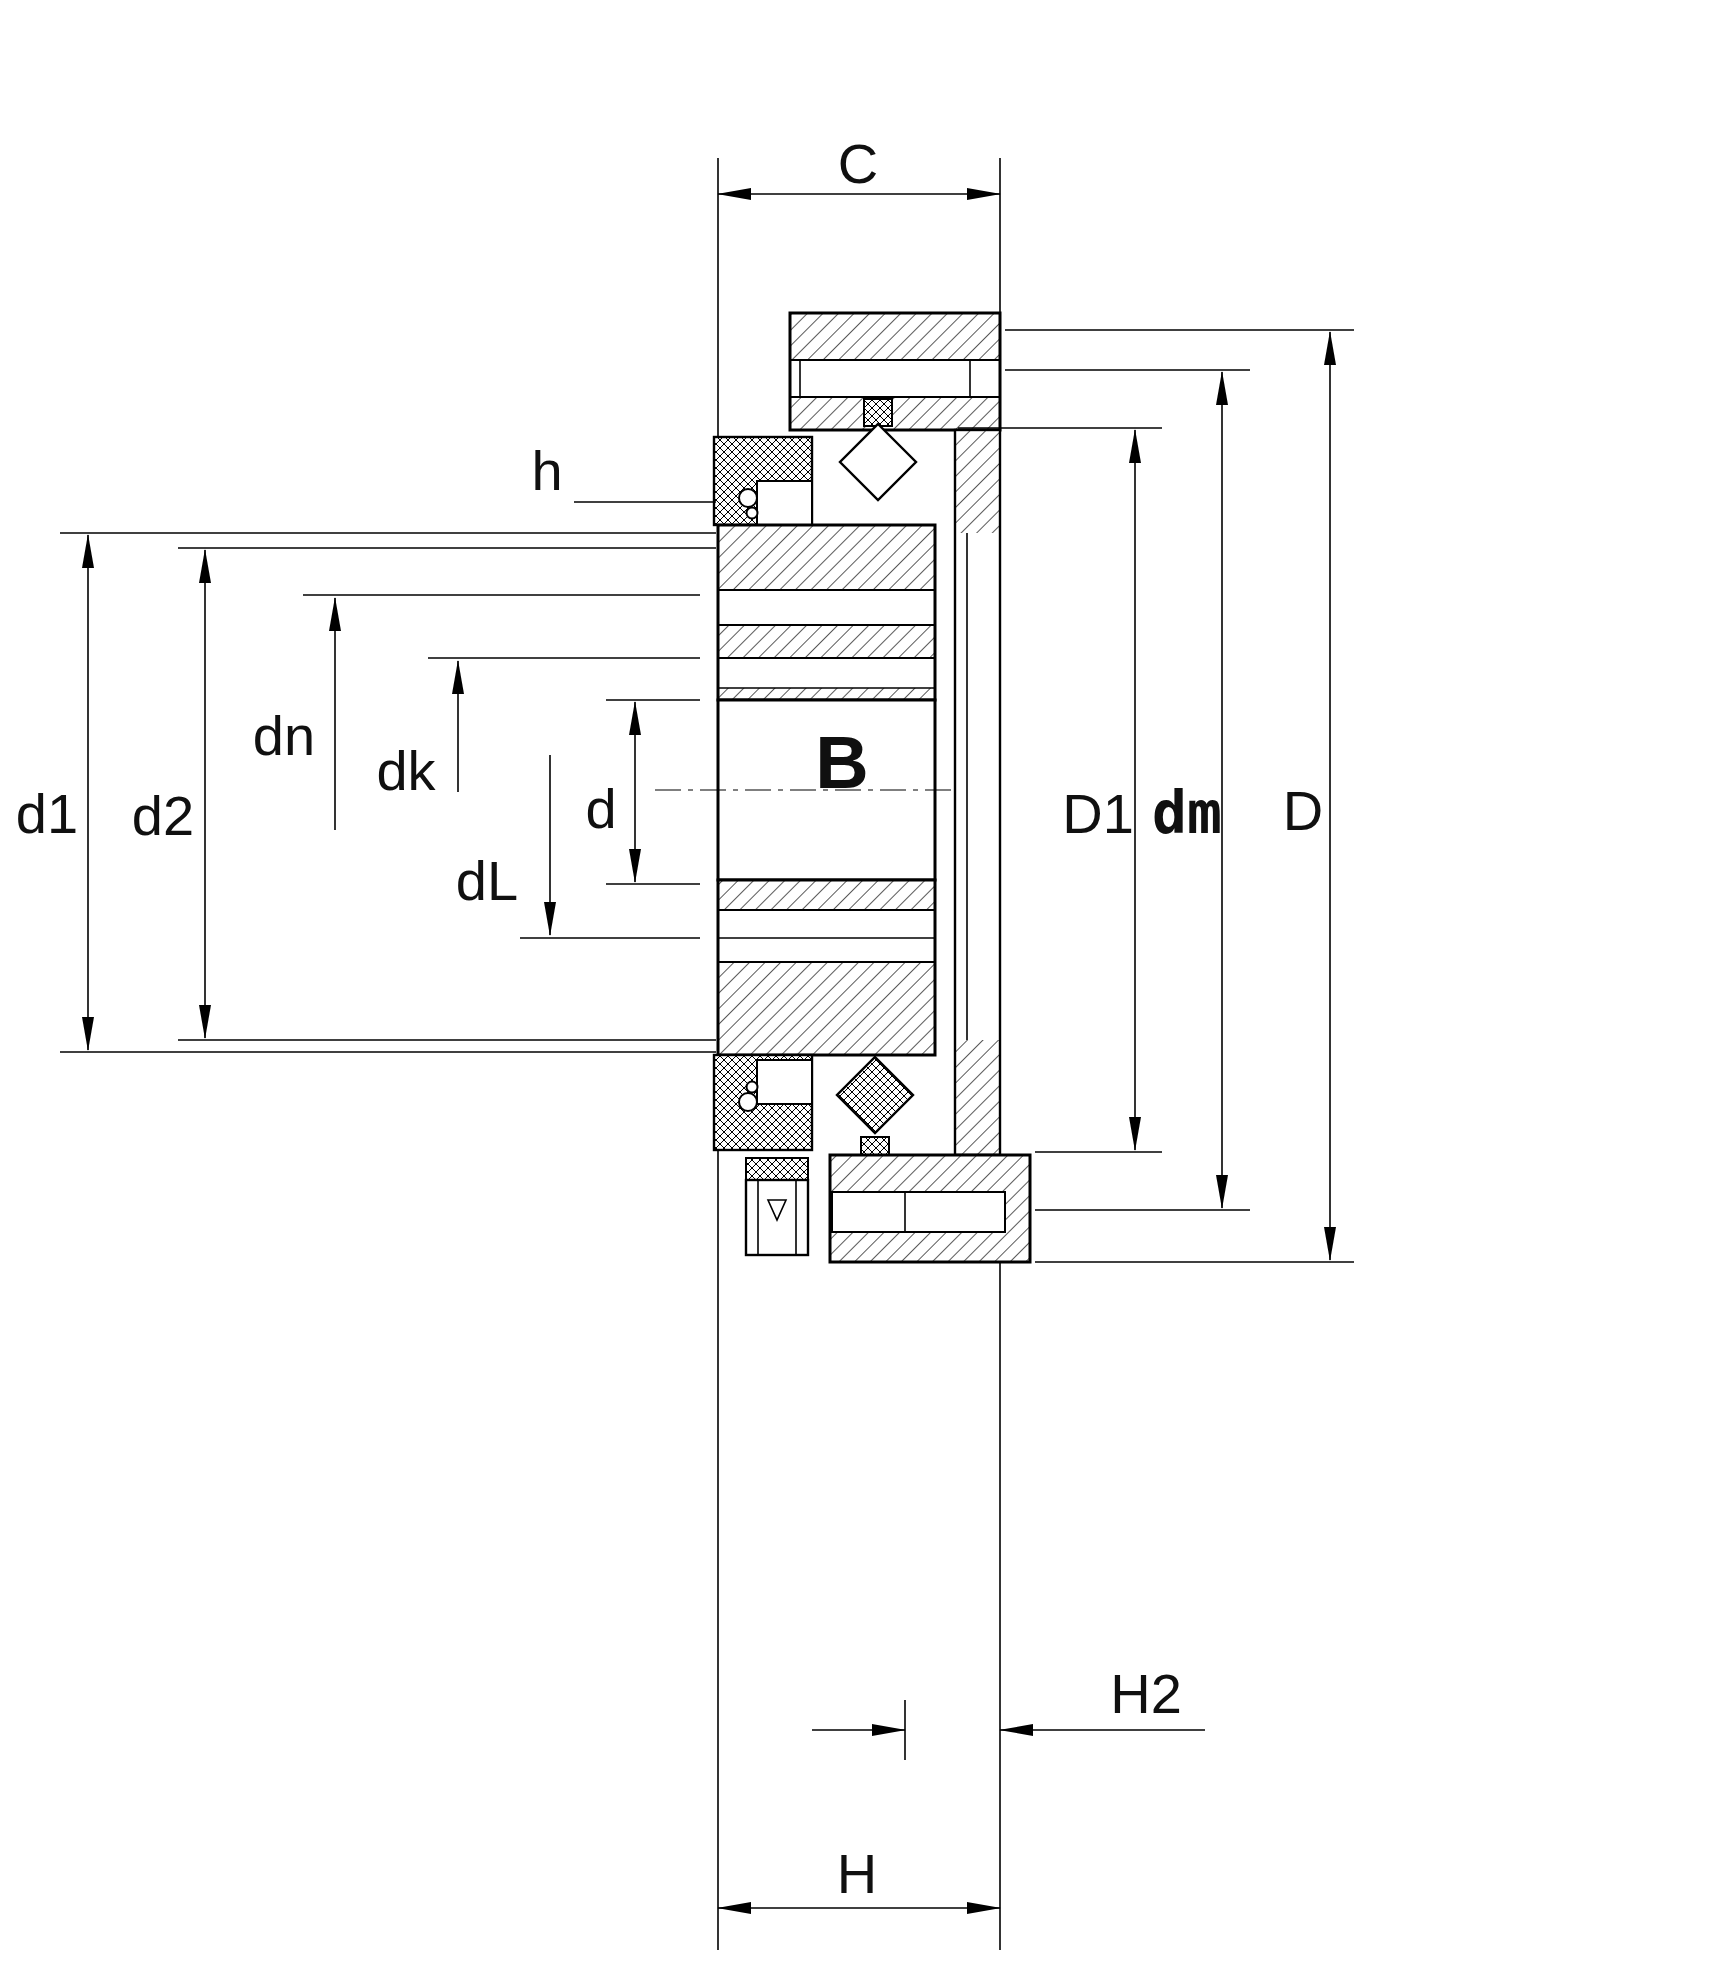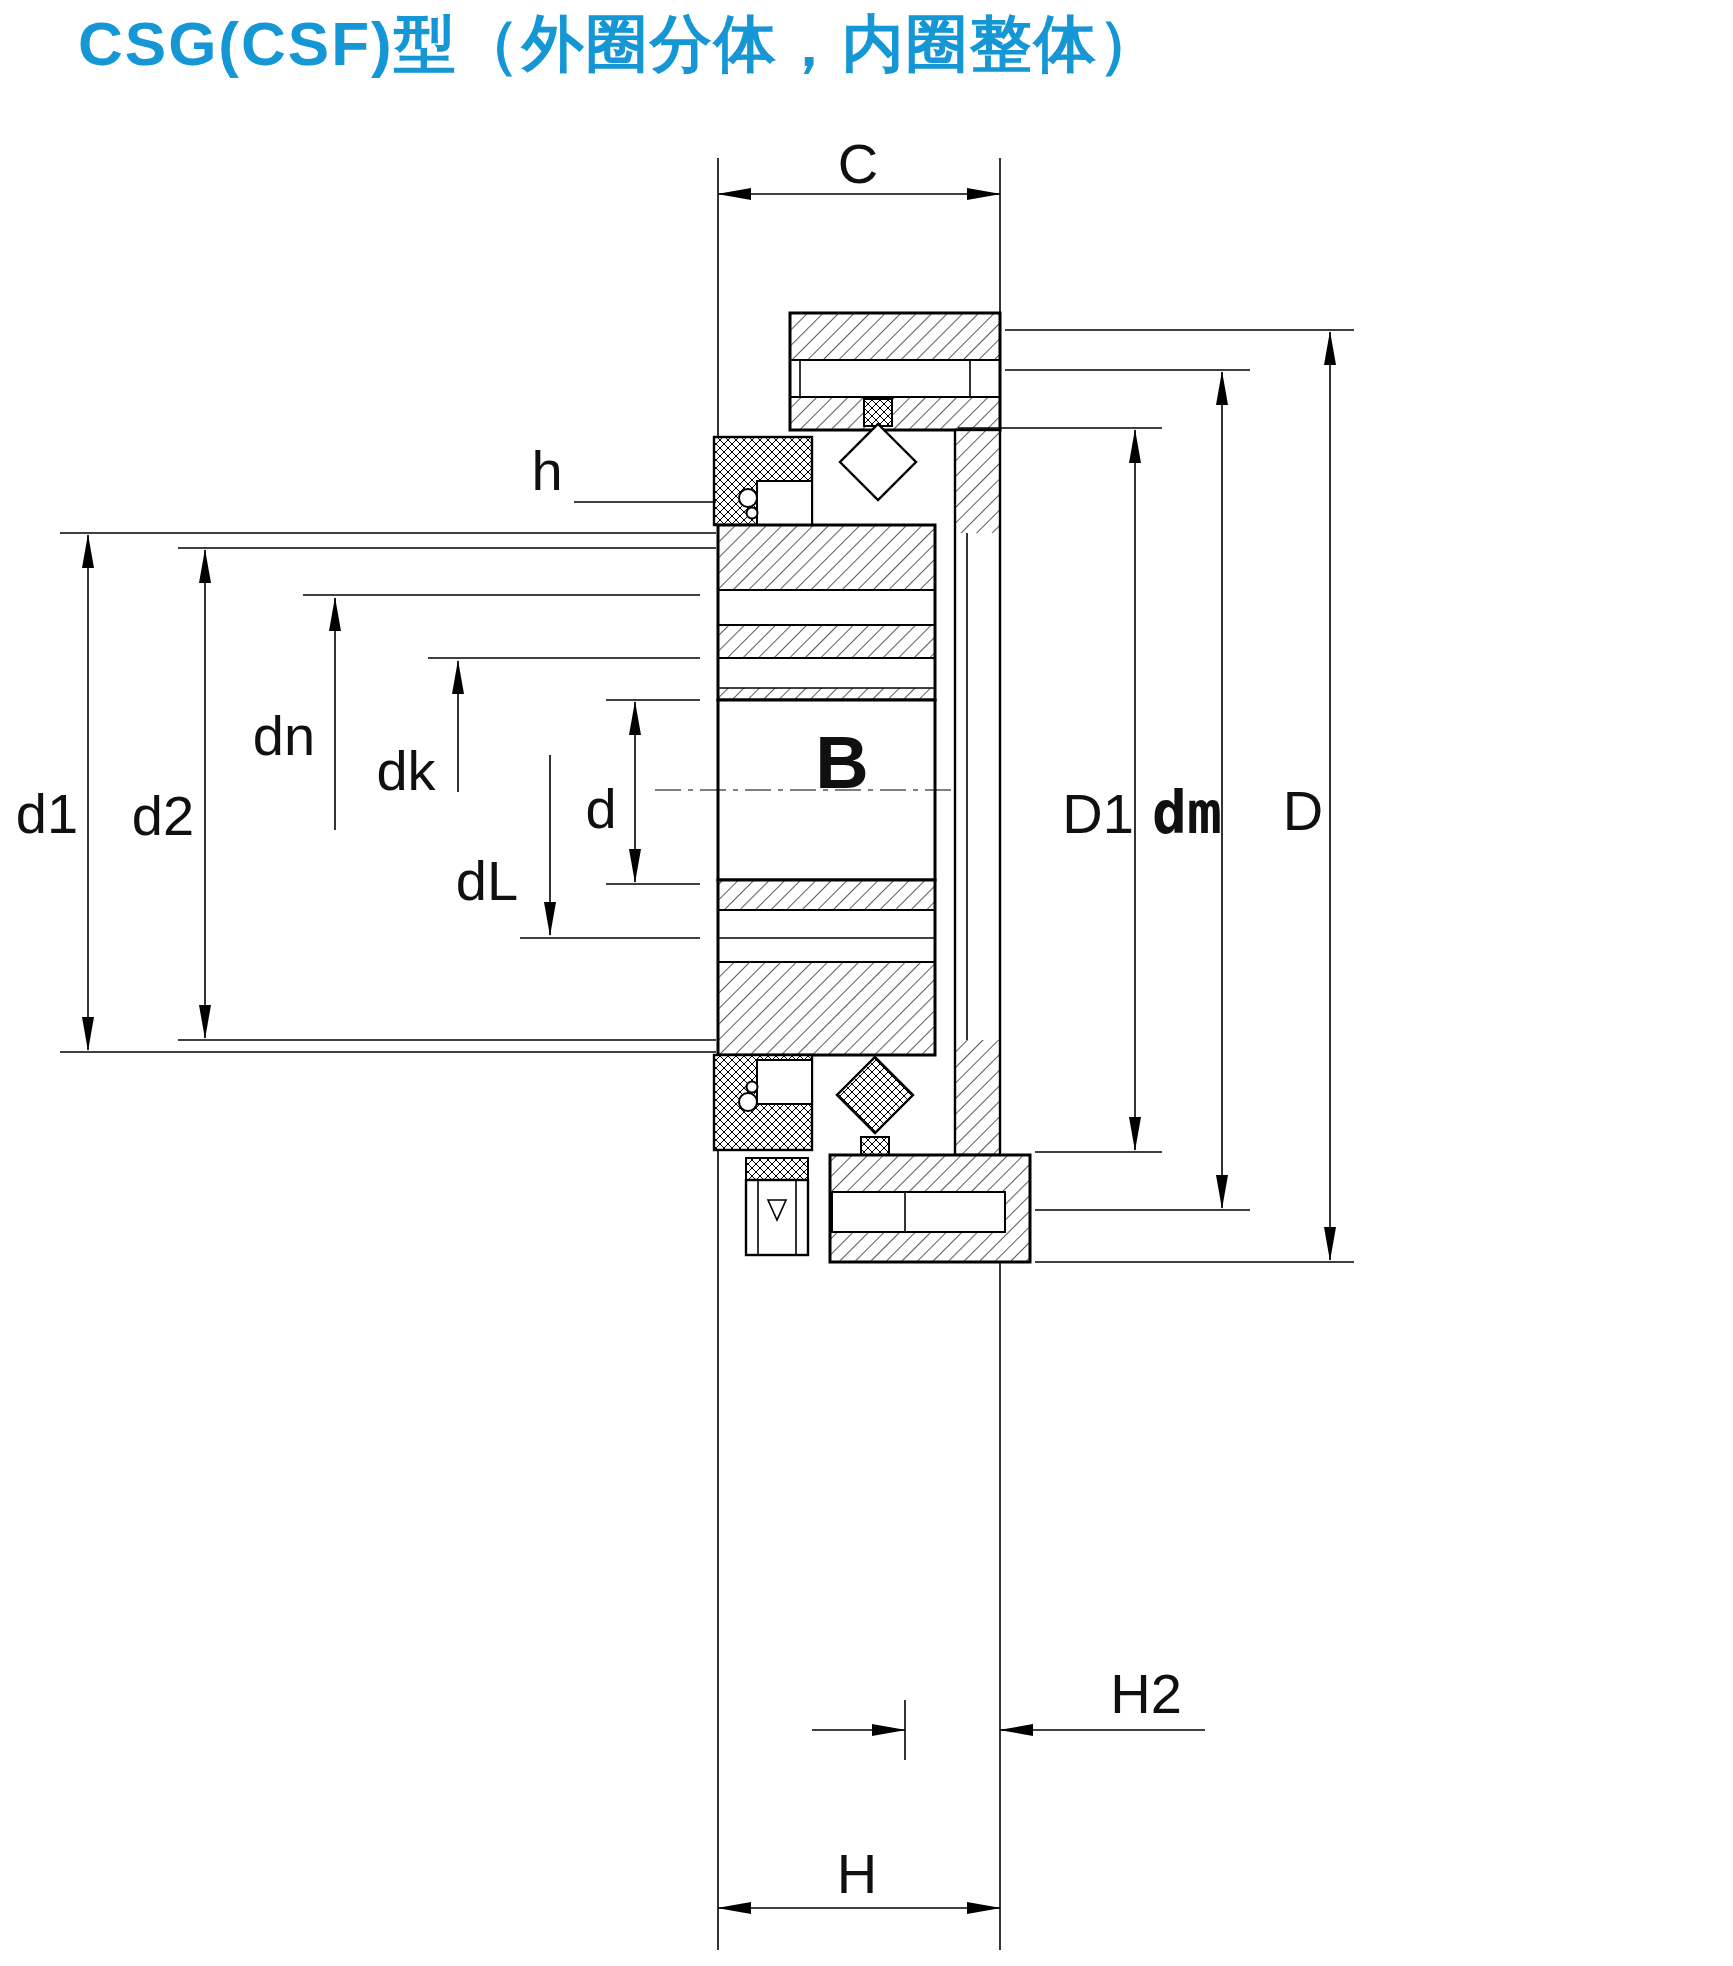--- a/index.html
+++ b/index.html
@@ -19,21 +19,20 @@
   .medr{stroke:#000;stroke-width:2;fill:#fff;}
   .ring{stroke:#000;stroke-width:2;fill:#fff;}
   .centerline{stroke:#000;stroke-width:1.2;stroke-dasharray:26 7 5 7;fill:none;}
   .nofill{fill:none;stroke:#000;stroke-width:1.6;}
 </style>
 </head>
 <body>
 
 <div class="stage">
 
-  <div class="title">CSG(CSF)型（外圈分体，内圈整体）</div>
 
   <svg width="1733" height="1966" viewBox="0 0 1733 1966" xmlns="http://www.w3.org/2000/svg">
 
     <defs>
       <pattern id="h45" width="11" height="11" patternUnits="userSpaceOnUse" patternTransform="rotate(45)">
         <line x1="0" y1="0" x2="0" y2="11" stroke="#000" stroke-width="1.3"></line>
       </pattern>
       <pattern id="xh" width="8" height="8" patternUnits="userSpaceOnUse">
         <path d="M0,0 l8,8 M8,0 l-8,8" stroke="#000" stroke-width="1"></path>
       </pattern>

